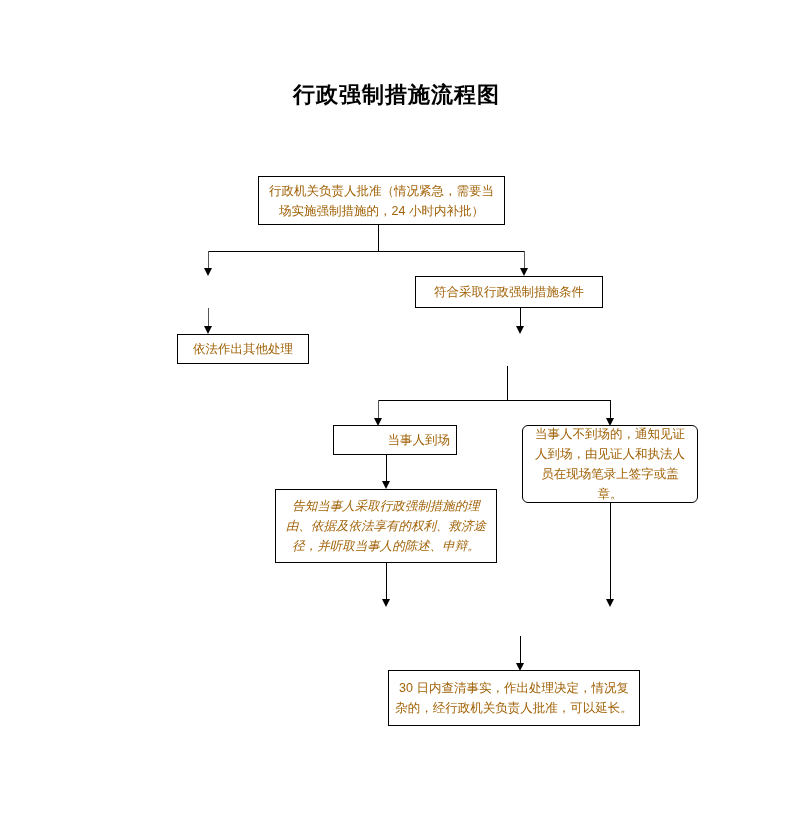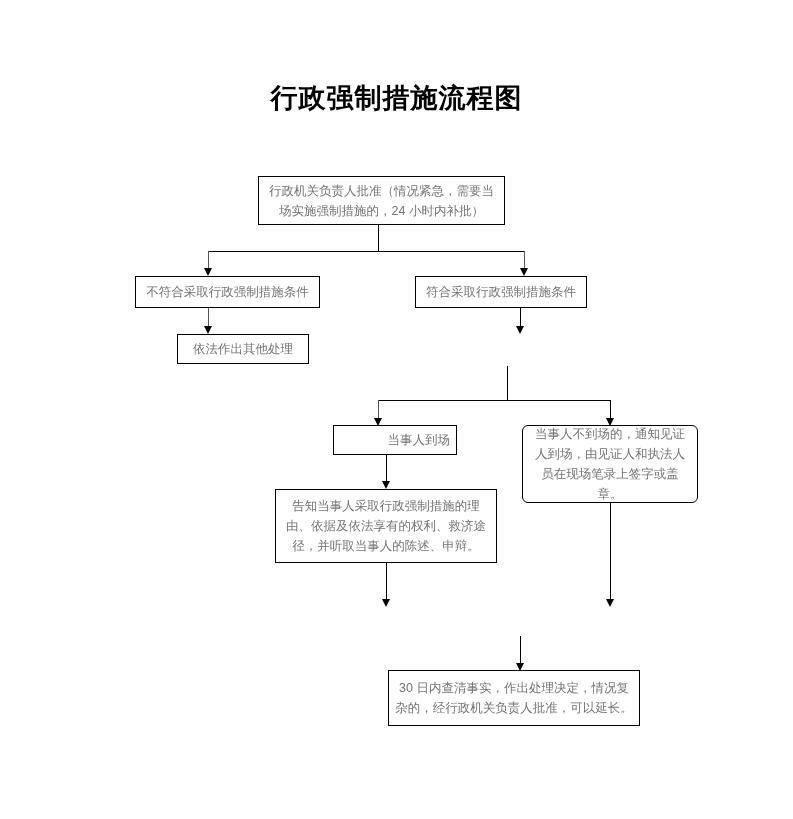--- a/index.html
+++ b/index.html
@@ -17,38 +17,38 @@
     height: 819px;
     background: #ffffff;
     overflow: hidden;
   }
   #chart-title {
     position: absolute;
     left: 0;
     top: 80px;
     width: 793px;
     text-align: center;
-    font-size: 27px;
+    font-size: 22px;
     font-weight: bold;
     letter-spacing: 1px;
     color: #000000;
   }
   .node {
     position: absolute;
     box-sizing: border-box;
     border: 1px solid #000000;
     background: #ffffff;
     display: flex;
     align-items: center;
     justify-content: center;
     text-align: center;
     font-size: 12.5px;
     line-height: 20px;
     padding: 3px 6px;
-    color: #737373;
+    color: #a16207;
   }
   .node span {
     display: block;
     width: 100%;
   }
   .conn {
     position: absolute;
     background: #000000;
   }
   .v-line {
@@ -80,25 +80,22 @@
     <span>行政机关负责人批准（情况紧急，需要当场实施强制措施的，24 小时内补批）</span>
   </div>
 
   <div class="conn v-line" style="left:378px; top:225px; width:1px; height:27px;"></div>
   <div class="conn h-line" style="left:208px; top:251px; width:317px; height:1px;"></div>
   <div class="conn v-line shaft-gray" style="left:208px; top:251px; width:1px; height:22px;"></div>
   <div class="arrow-head" style="left:204px; top:268px;"></div>
   <div class="conn v-line shaft-gray" style="left:524px; top:251px; width:1px; height:22px;"></div>
   <div class="arrow-head" style="left:520px; top:268px;"></div>
 
-  <div class="node" style="left:135px; top:276px; width:185px; height:32px;">
-    <span>不符合采取行政强制措施条件</span>
-  </div>
 
-  <div class="node" style="left:415px; top:276px; width:172px; height:32px;justify-content:center;">
+  <div class="node" style="left:415px; top:276px; width:188px; height:32px;justify-content:center;">
     <span>符合采取行政强制措施条件</span>
   </div>
 
   <div class="conn v-line shaft-gray" style="left:208px; top:308px; width:1px; height:20px;"></div>
   <div class="arrow-head" style="left:204px; top:326px;"></div>
 
   <div class="conn v-line" style="left:520px; top:308px; width:1px; height:20px;"></div>
   <div class="arrow-head" style="left:516px; top:326px;"></div>
 
   <div class="node" style="left:152px; top:334px; width:132px; height:30px;margin-left:25px;">
@@ -117,21 +114,21 @@
     <span>当事人到场</span>
   </div>
 
   <div class="node" style="left:522px; top:425px; width:176px; height:78px;border-radius:6px;">
     <span>当事人不到场的，通知见证人到场，由见证人和执法人员在现场笔录上签字或盖章。</span>
   </div>
 
   <div class="conn v-line" style="left:386px; top:455px; width:1px; height:28px;"></div>
   <div class="arrow-head" style="left:382px; top:481px;"></div>
 
-  <div class="node" style="left:275px; top:489px; width:222px; height:74px;">
+  <div class="node" style="left:275px; top:489px; width:222px; height:74px;font-style:italic;">
     <span>告知当事人采取行政强制措施的理由、依据及依法享有的权利、救济途径，并听取当事人的陈述、申辩。</span>
   </div>
 
   <div class="conn v-line" style="left:386px; top:563px; width:1px; height:40px;"></div>
   <div class="arrow-head" style="left:382px; top:599px;"></div>
 
   <div class="conn v-line" style="left:610px; top:503px; width:1px; height:100px;"></div>
   <div class="arrow-head" style="left:606px; top:599px;"></div>
 
 

